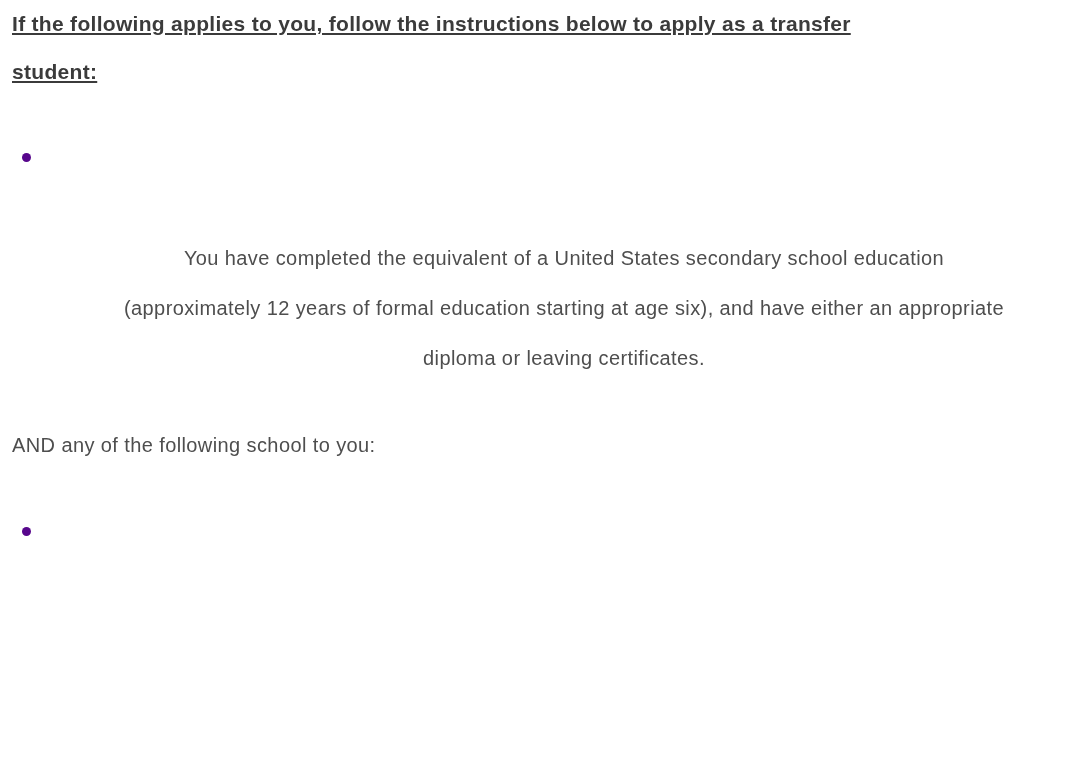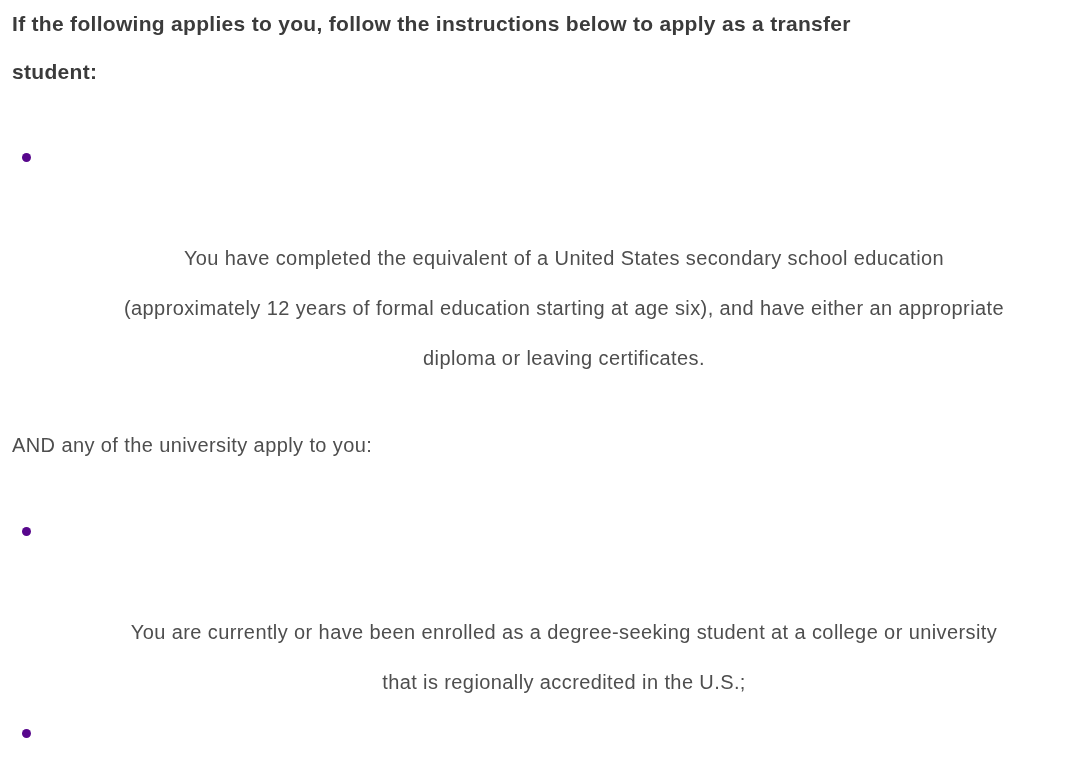--- a/index.html
+++ b/index.html
@@ -18,20 +18,21 @@
     padding: 0 0 0 12px;
   }
   h2.section-heading {
     margin: 0;
     font-size: 21px;
     font-weight: bold;
     line-height: 48px;
     letter-spacing: 0.3px;
     color: #3b3b3b;
     white-space: pre-line;
+    text-decoration: underline;
   }
   ul.bullet-list {
     list-style: none;
     margin: 37px 0;
     padding: 0;
   }
   ul.bullet-list li {
     position: relative;
     padding-left: 36px;
     font-size: 20px;
@@ -70,28 +71,23 @@
 
   <ul class="bullet-list">
     <li>
       <span class="dot"></span>
       <span>You have completed the equivalent of a United States secondary school education
 (approximately 12 years of formal education starting at age six), and have either an appropriate
 diploma or leaving certificates.</span>
     </li>
   </ul>
 
-  <p class="connector">AND any of the university apply to you:</p>
+  <p class="connector">AND any of the following school to you:</p>
 
   <ul class="bullet-list">
-    <li>
-      <span class="dot"></span>
-      <span>You are currently or have been enrolled as a degree-seeking student at a college or university
-that is regionally accredited in the U.S.;</span>
-    </li>
     <li>
       <span class="dot"></span>
       
     </li>
 
   </ul>
 
 </div>
 
 </body></html>

